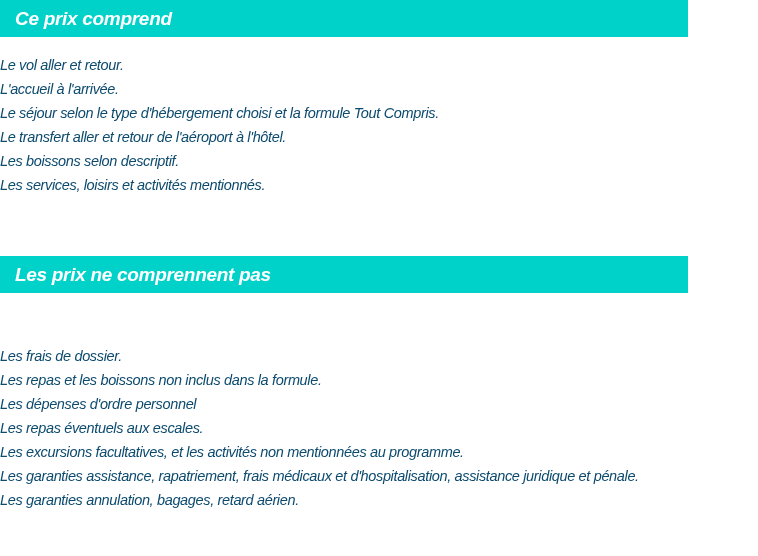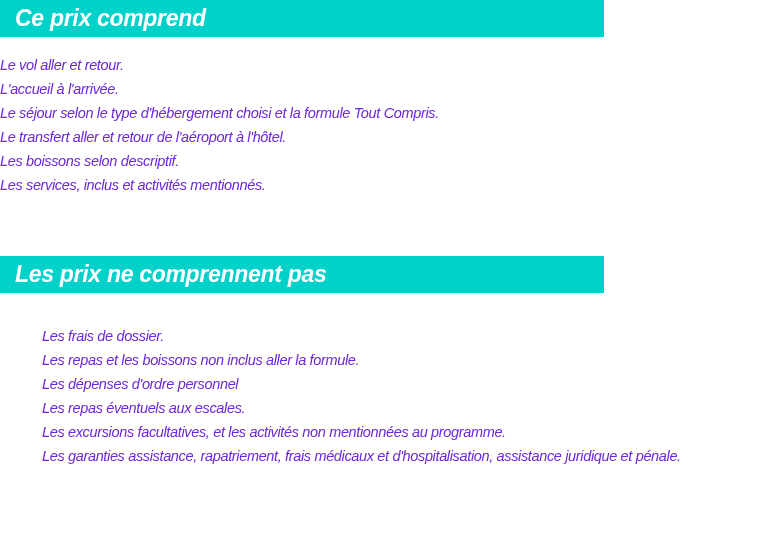--- a/index.html
+++ b/index.html
@@ -10,69 +10,70 @@
     body {
       width: 758px;
       height: 556px;
       overflow: hidden;
       position: relative;
       font-family: "Liberation Sans", "DejaVu Sans", sans-serif;
     }
     .section-header {
       position: absolute;
       left: 0;
-      width: 604px;
+      width: 688px;
       height: 37px;
       background: #00D1C9;
       color: #ffffff;
       font-style: italic;
       font-weight: bold;
-      font-size: 23px;
+      font-size: 19px;
       line-height: 37px;
       box-sizing: border-box;
       padding-left: 15px;
       letter-spacing: -0.3px;
     }
     .list {
       position: absolute;
       left: 0;
       margin: 0;
       padding: 0;
       list-style: none;
     }
     .list li {
       font-style: italic;
       font-size: 14.5px;
-      color: #6d28d9;
+      color: #0c4a6e;
       height: 24px;
       line-height: 24px;
       white-space: nowrap;
       letter-spacing: -0.35px;
     }
     #header-included { top: 0; }
     #list-included { top: 53px; }
     #header-excluded { top: 256px; }
-    #list-excluded { top: 324px; padding-left: 42px; }
+    #list-excluded { top: 344px; }
   </style>
 </head>
 <body>
 
 <div class="section-header" id="header-included">Ce prix comprend</div>
 
 <ul class="list" id="list-included">
   <li>Le vol aller et retour.</li>
   <li>L'accueil à l'arrivée.</li>
   <li>Le séjour selon le type d'hébergement choisi et la formule Tout Compris.</li>
   <li>Le transfert aller et retour de l'aéroport à l'hôtel.</li>
   <li>Les boissons selon descriptif.</li>
-  <li>Les services, inclus et activités mentionnés.</li>
+  <li>Les services, loisirs et activités mentionnés.</li>
 </ul>
 
 <div class="section-header" id="header-excluded">Les prix ne comprennent pas</div>
 
 <ul class="list" id="list-excluded">
   <li>Les frais de dossier.</li>
-  <li>Les repas et les boissons non inclus aller la formule.</li>
+  <li>Les repas et les boissons non inclus dans la formule.</li>
   <li>Les dépenses d'ordre personnel</li>
   <li>Les repas éventuels aux escales.</li>
   <li>Les excursions facultatives, et les activités non mentionnées au programme.</li>
   <li>Les garanties assistance, rapatriement, frais médicaux et d'hospitalisation, assistance juridique et pénale.</li>
+  <li>Les garanties annulation, bagages, retard aérien.</li>
 </ul>
 
 </body></html>

